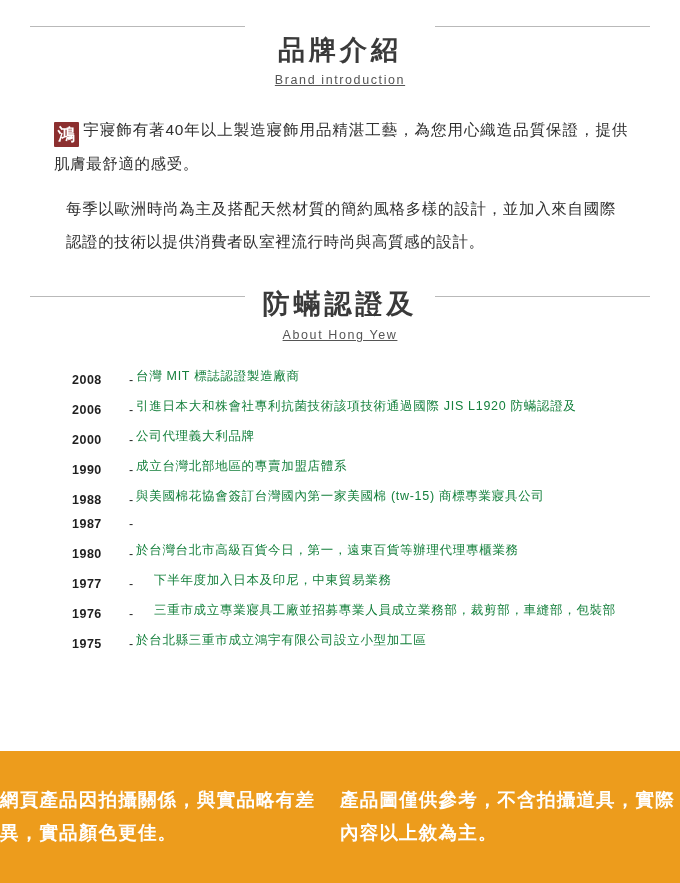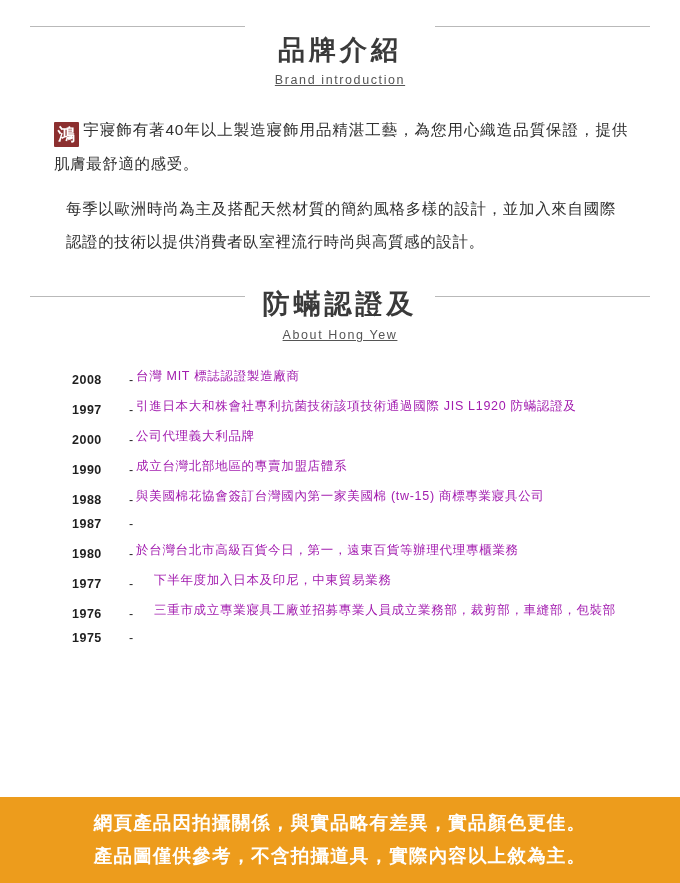--- a/index.html
+++ b/index.html
@@ -107,39 +107,39 @@
     flex: 0 0 10px;
     font-size: 12.5px;
     color: #1f1f1f;
     text-align: center;
     padding-top: 1px;
   }
   .tl-text {
     flex: 1 1 auto;
     font-size: 12.5px;
     line-height: 21px;
-    color: #a21caf;
+    color: #15803d;
     letter-spacing: 0.7px;
   }
   .tl-text .cont {
     display: block;
     padding-left: 18px;
   }
 
   
   .notice {
     position: absolute;
     left: 0;
     right: 0;
     bottom: 0;
-    height: 86px;
+    height: 132px;
     background: #ed9c1c;
     color: #ffffff;
     display: flex;
-    flex-direction: column;
+    flex-direction: row;
     align-items: center;
     justify-content: center;
   }
   .notice-line {
     font-family: "Liberation Serif", serif;
     font-size: 18.5px;
     font-weight: bold;
     letter-spacing: 1.2px;
     line-height: 33px;
   }
@@ -174,21 +174,21 @@
 
     <div class="tl-row">
       <div class="tl-year">2008</div>
       <div class="tl-dash">-</div>
       <div class="tl-text">
         <span>台灣 MIT 標誌認證製造廠商</span>
       </div>
     </div>
 
     <div class="tl-row">
-      <div class="tl-year">1997</div>
+      <div class="tl-year">2006</div>
       <div class="tl-dash">-</div>
       <div class="tl-text">
         <span>引進日本大和株會社專利抗菌技術該項技術通過國際 JIS L1920 防蟎認證及</span>
       </div>
     </div>
 
     <div class="tl-row">
       <div class="tl-year">2000</div>
       <div class="tl-dash">-</div>
       <div class="tl-text">
@@ -237,20 +237,23 @@
       <div class="tl-year">1976</div>
       <div class="tl-dash">-</div>
       <div class="tl-text">
         <span class="cont">三重市成立專業寢具工廠並招募專業人員成立業務部，裁剪部，車縫部，包裝部</span>
       </div>
     </div>
 
     <div class="tl-row">
       <div class="tl-year">1975</div>
       <div class="tl-dash">-</div>
+      <div class="tl-text">
+        <span>於台北縣三重市成立鴻宇有限公司設立小型加工區</span>
+      </div>
     </div>
 
   </div>
 
   <div class="notice">
     <div class="notice-line">網頁產品因拍攝關係，與實品略有差異，實品顏色更佳。</div>
     <div class="notice-line">產品圖僅供參考，不含拍攝道具，實際內容以上敘為主。</div>
   </div>
 
 </div>

